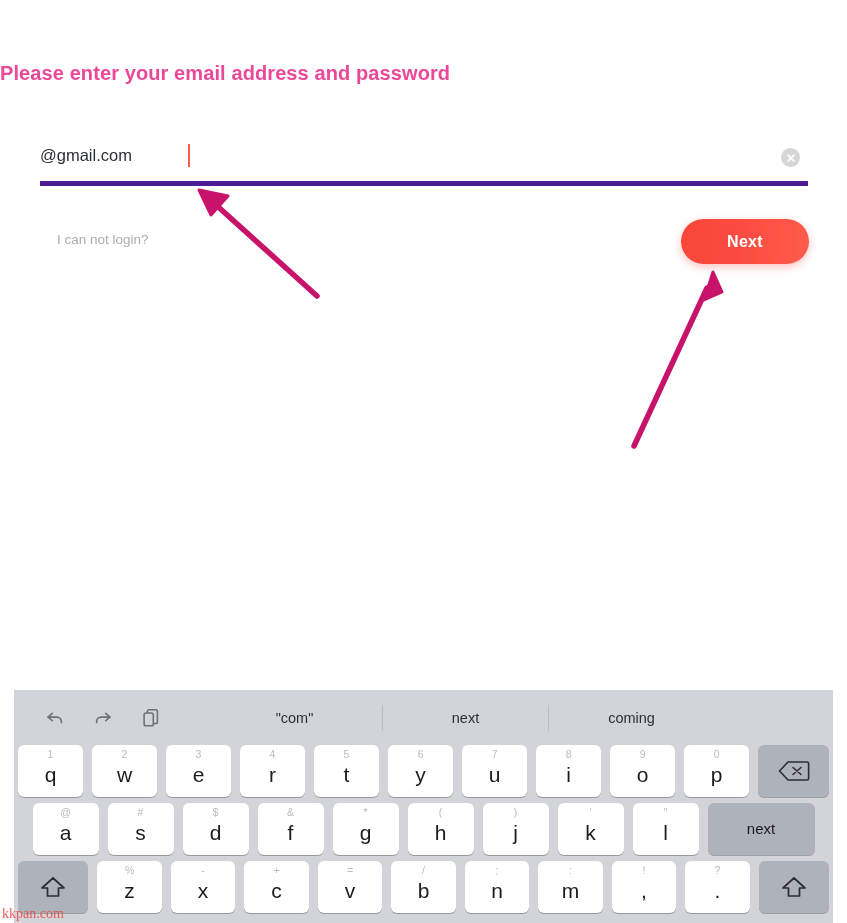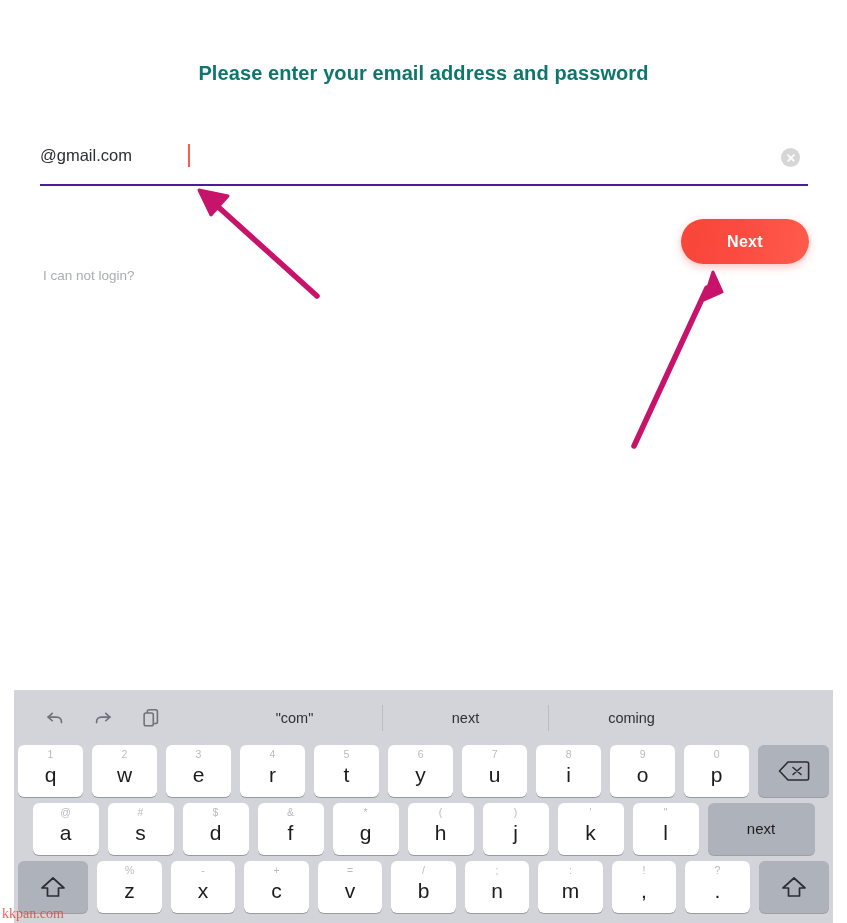--- a/index.html
+++ b/index.html
@@ -7,28 +7,28 @@
     width: 847px; height: 923px;
     background: #ffffff;
     font-family: "Liberation Sans", sans-serif;
     overflow: hidden;
   }
   #screen { position: relative; width: 847px; height: 923px; background: #fff; }
 
   
   .page-title {
     position: absolute; top: 62px; left: 0; width: 847px;
-    text-align: center;
-    font-size: 20px; font-weight: bold; color: #0f766e;
+    text-align: left;
+    font-size: 20px; font-weight: bold; color: #ec4899;
     letter-spacing: .1px;
   }
 
   .field-wrap {
     position: absolute; top: 138px; left: 40px; width: 768px; height: 48px;
-    border-bottom: 2px solid #4c1d95;
+    border-bottom: 5px solid #4c1d95;
   }
   .field-value {
     position: absolute; left: 0; top: 8px;
     font-size: 16.5px; color: #2c2f33; white-space: nowrap;
   }
   .caret {
     position: absolute; left: 148px; top: 6px;
     width: 1.6px; height: 23px; background: #ff5a47;
   }
   .clear-btn {
@@ -37,22 +37,22 @@
     background: #d6d6d6; cursor: pointer;
   }
   .clear-btn::before, .clear-btn::after {
     content: ""; position: absolute; left: 4.5px; top: 8.7px;
     width: 10px; height: 1.7px; background: #fbfbfb; border-radius: 1px;
   }
   .clear-btn::before { transform: rotate(45deg); }
   .clear-btn::after  { transform: rotate(-45deg); }
 
   .help-link {
-    position: absolute; top: 232px; left: 43px;
-    font-size: 13.5px; color: #a9acb1; cursor: pointer; margin-top: 36px;
+    position: absolute; top: 232px; left: 57px;
+    font-size: 13.5px; color: #a9acb1; cursor: pointer;
   }
 
   .next-btn {
     position: absolute; top: 219px; left: 681px;
     width: 128px; height: 45px; border: none; border-radius: 23px;
     background: linear-gradient(100deg, #f9453a 0%, #fb4b40 45%, #ff5c4c 100%);
     box-shadow: 0 3px 9px rgba(249,69,58,.32);
     color: #fff; font-size: 16px; font-weight: bold;
     font-family: "Liberation Sans", sans-serif;
     cursor: pointer; letter-spacing: .3px;

